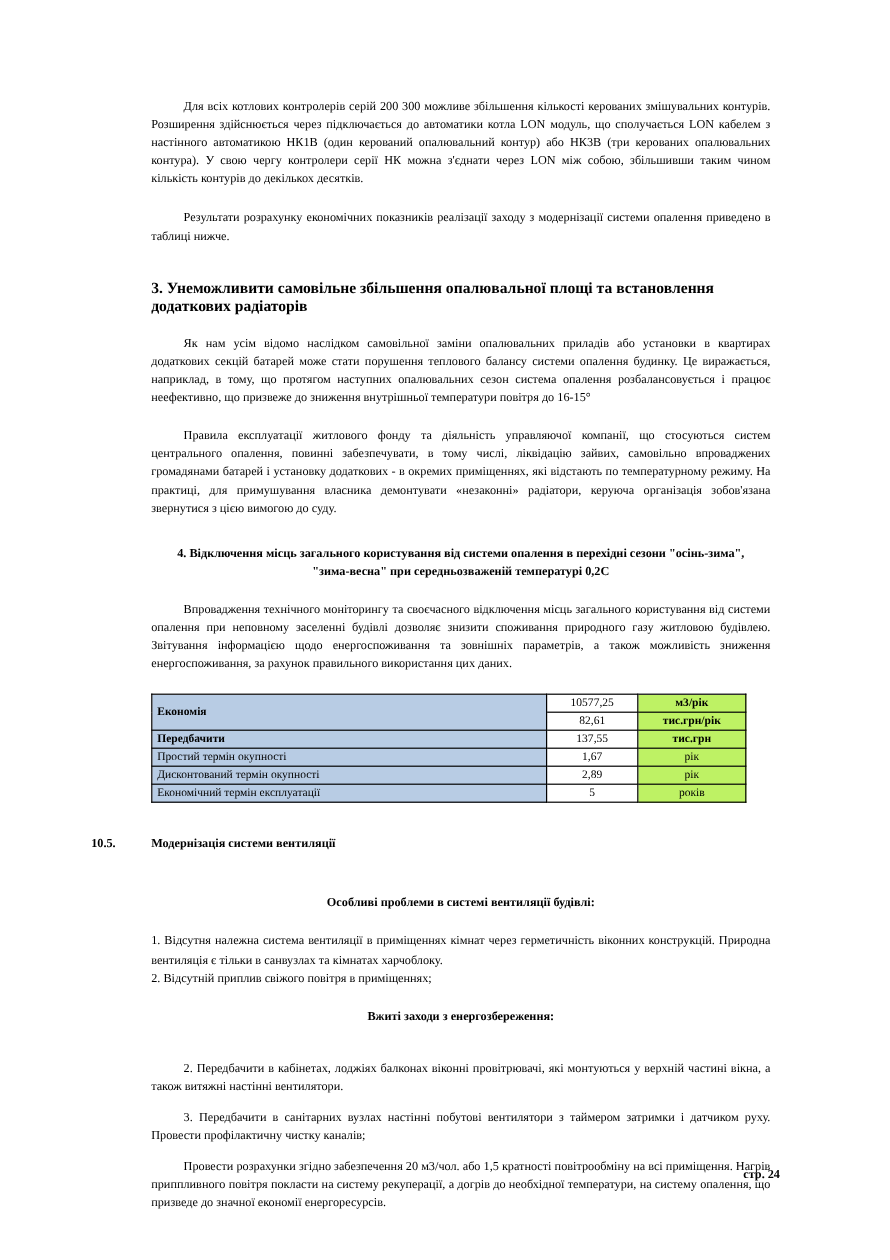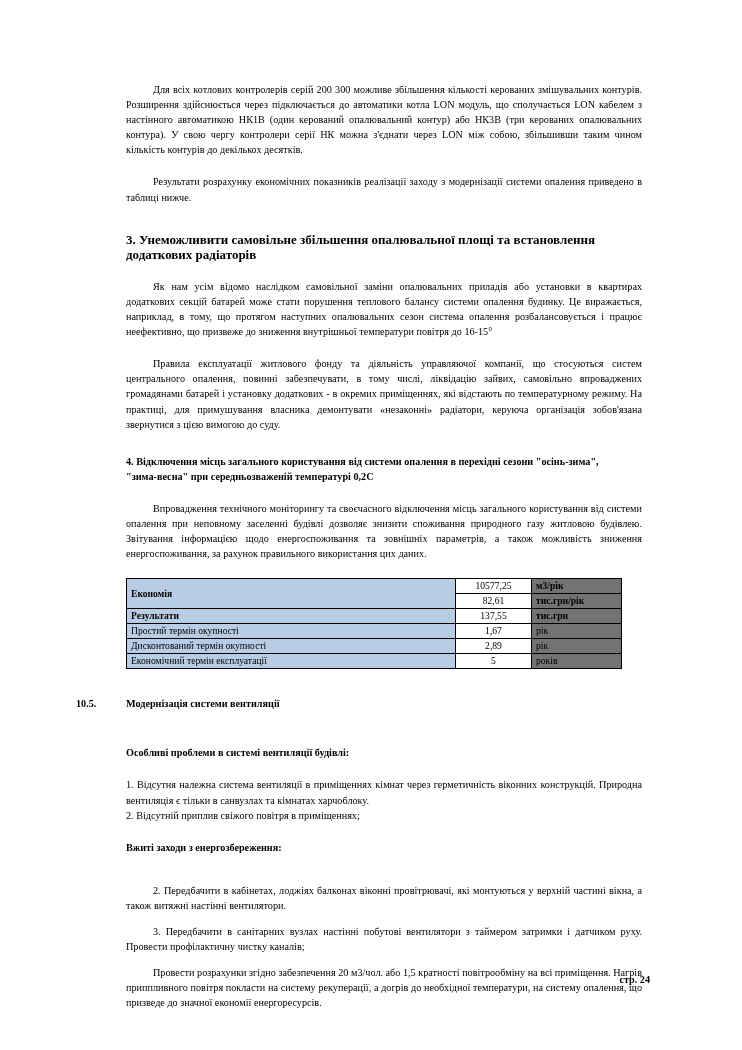--- a/index.html
+++ b/index.html
@@ -51,20 +51,21 @@
     text-align: left;
     text-indent: 0;
   }
 
   h4.sub-head {
     margin: 0;
     font-size: 10.2px;
     line-height: 15.1px;
     font-weight: bold;
     text-indent: 0;
+    text-align: center;
   }
 
   .numbered-head {
     display: flex;
     align-items: baseline;
     font-size: 10.2px;
     line-height: 15.1px;
     font-weight: bold;
     margin-left: -50px;
   }
@@ -107,22 +108,22 @@
     background: #b8cce4;
     text-align: left;
     padding-left: 5px;
   }
   td.lbl.bold { font-weight: bold; }
   td.val {
     background: #ffffff;
     text-align: center;
   }
   td.unit {
-    background: #737373;
-    text-align: left;
+    background: #bef264;
+    text-align: center;
   }
   td.unit.bold { font-weight: bold; }
 
   
   .page-footer {
     position: absolute;
     right: 92px;
     bottom: 63px;
     font-size: 10.2px;
     font-weight: bold;
@@ -175,21 +176,21 @@
       <tr>
         <td class="lbl bold" rowspan="2">Економія</td>
         <td class="val">10577,25</td>
         <td class="unit bold">м3/рік</td>
       </tr>
       <tr>
         <td class="val">82,61</td>
         <td class="unit bold">тис.грн/рік</td>
       </tr>
       <tr>
-        <td class="lbl bold">Результати</td>
+        <td class="lbl bold">Передбачити</td>
         <td class="val">137,55</td>
         <td class="unit bold">тис.грн</td>
       </tr>
       <tr>
         <td class="lbl">Простий термін окупності</td>
         <td class="val">1,67</td>
         <td class="unit">рік</td>
       </tr>
       <tr>
         <td class="lbl">Дисконтований термін окупності</td>

